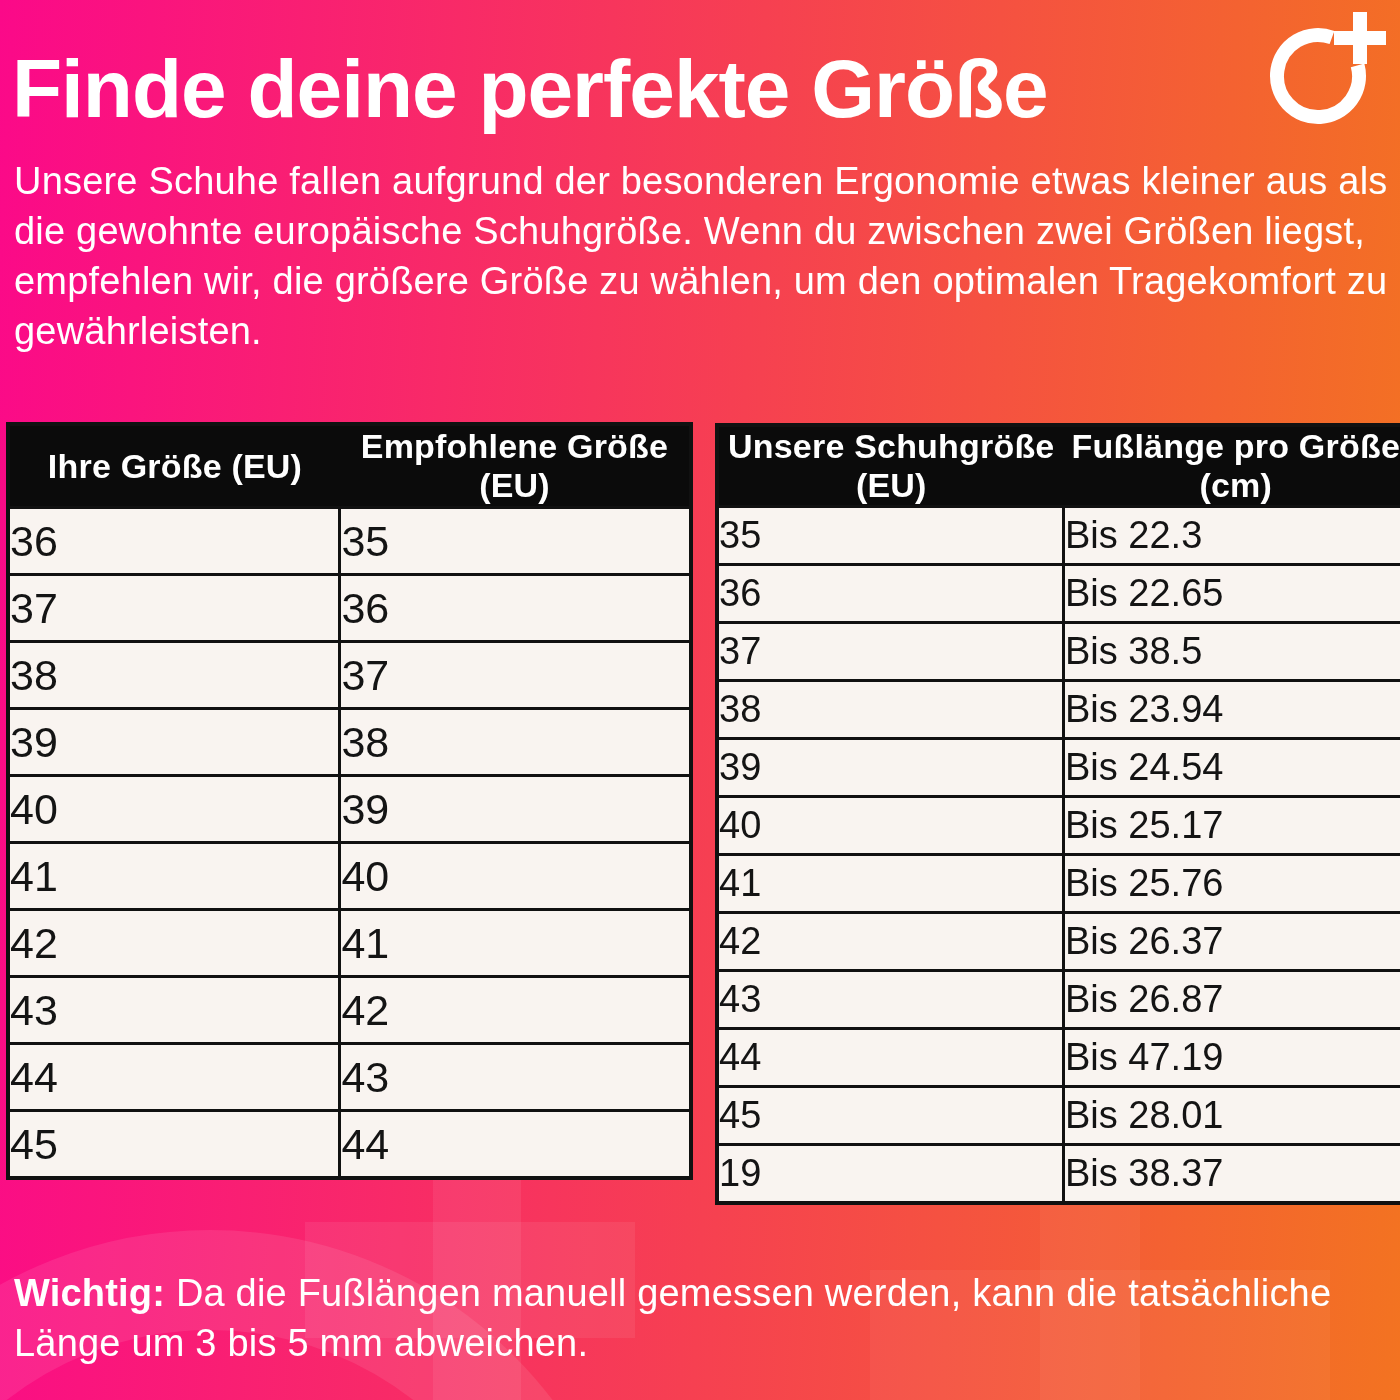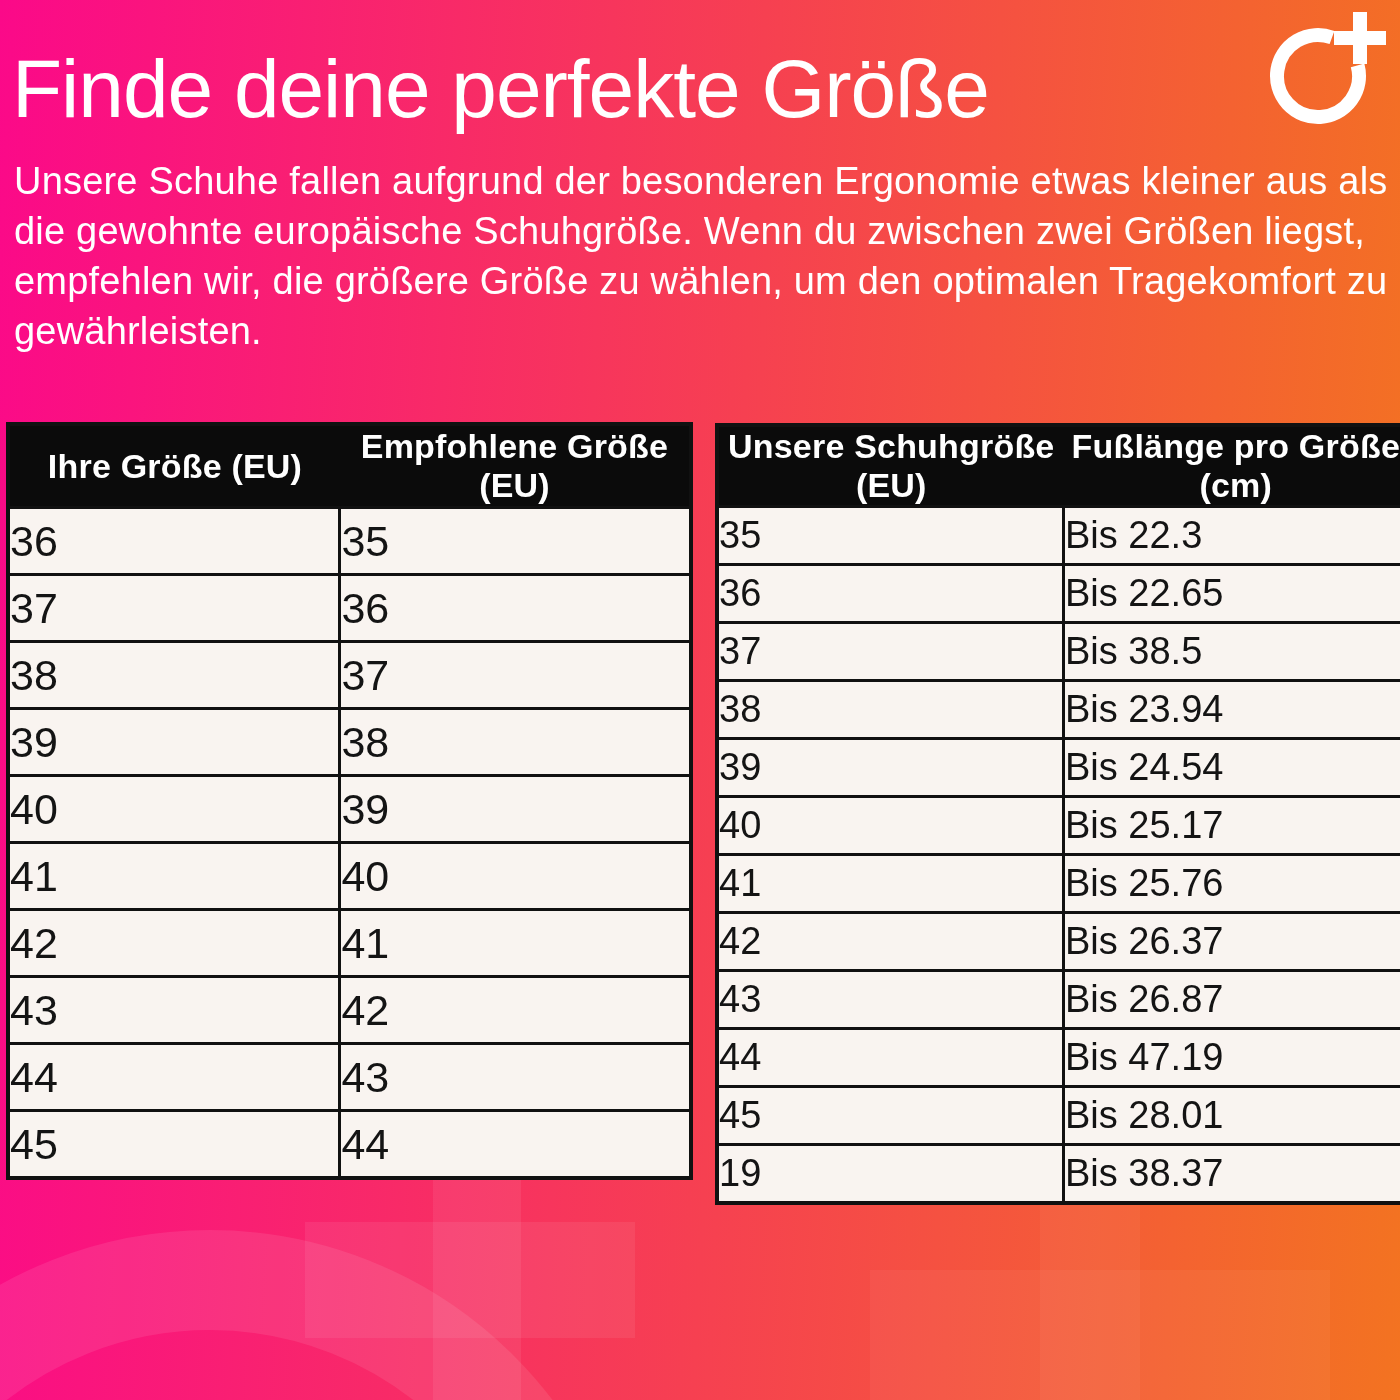--- a/index.html
+++ b/index.html
@@ -11,21 +11,21 @@
   #canvas{
     position:relative;width:1400px;height:1400px;overflow:hidden;
     background:linear-gradient(93deg,#FB0989 0%,#F64051 52%,#F37321 100%);
     color:#ffffff;
   }
   
   #watermark{position:absolute;left:0;top:1140px;width:1400px;height:260px;pointer-events:none;}
   
   #title{
     position:absolute;left:12px;top:46px;width:1240px;
-    font-size:82px;font-weight:400;letter-spacing:-1px;line-height:1.05;
+    font-size:82px;font-weight:700;letter-spacing:-1px;line-height:1.05;
     color:#fff;margin:0;
   }
   #logo{position:absolute;right:14px;top:10px;width:130px;height:130px;}
   .para{
     position:absolute;left:14px;width:1378px;margin:0;
     font-size:38px;line-height:1.32;font-weight:400;color:#fff;
     letter-spacing:0.2px;
   }
   #intro{top:156px;}
   #recommendation{top:286px;}
@@ -191,14 +191,15 @@
           <td>45</td>
           <td>Bis 28.01</td>
         </tr>
         <tr>
           <td>19</td>
           <td>Bis 38.37</td>
         </tr>
       </tbody>
   </table>
 
+  <p id="footnote" class="para"><b>Wichtig:</b> <span>Da die Fußlängen manuell gemessen werden, kann die tatsächliche Länge um 3 bis 5 mm abweichen.</span></p>
 
 </div>
 
 </body></html>

